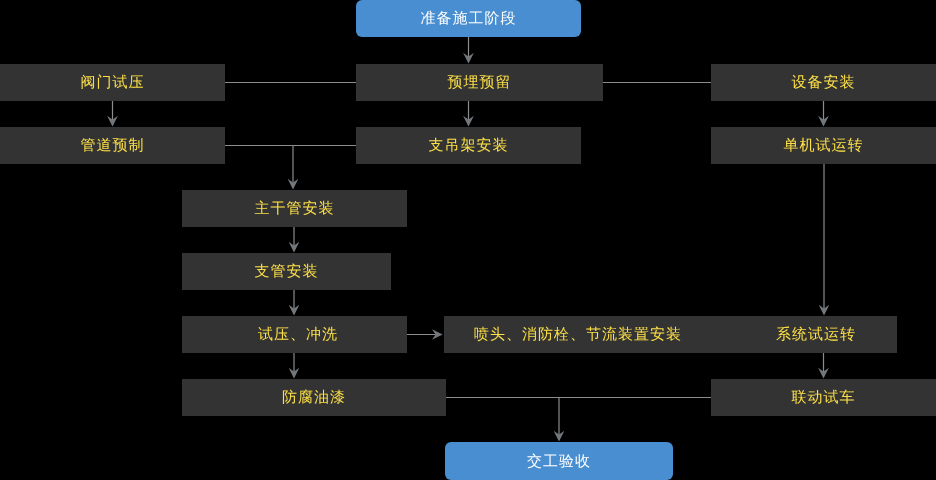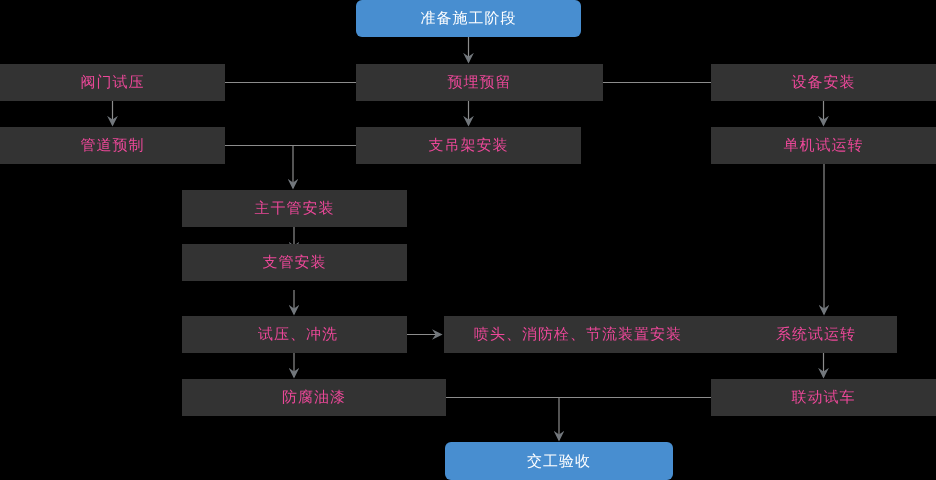--- a/index.html
+++ b/index.html
@@ -23,21 +23,21 @@
     height: 480px;
     display: block;
   }
   .node {
     position: absolute;
     box-sizing: border-box;
     display: flex;
     align-items: center;
     justify-content: center;
     background: #333333;
-    color: #ec4899;
+    color: #fde047;
     font-size: 15px;
     letter-spacing: 1px;
     white-space: nowrap;
     text-align: center;
   }
   .node.blue {
     background: #488ed0;
     color: #ffffff;
     border-radius: 6px;
   }
@@ -103,21 +103,21 @@
   <div class="node" style="left:711px; top:64px;  width:225px; height:37px;font-family:Liberation Serif, serif;">设备安装</div>
 
   <div class="node" style="left:0px;   top:127px; width:225px; height:37px;">管道预制</div>
 
   <div class="node" style="left:356px; top:127px; width:225px; height:37px;">支吊架安装</div>
 
   <div class="node" style="left:711px; top:127px; width:225px; height:37px;">单机试运转</div>
 
   <div class="node" style="left:182px; top:190px; width:225px; height:37px;">主干管安装</div>
 
-  <div class="node" style="left:182px; top:244px; width:225px; height:37px;">支管安装</div>
+  <div class="node" style="left:182px; top:253px; width:209px; height:37px;">支管安装</div>
 
   <div class="node" style="left:182px; top:316px; width:225px; height:37px;padding-left:7px;">试压、冲洗</div>
 
   <div class="node" style="left:444px; top:316px; width:268px; height:37px;">喷头、消防栓、节流装置安装</div>
 
   <div class="node" style="left:711px; top:316px; width:186px; height:37px;padding-left:24px;">系统试运转</div>
 
   <div class="node" style="left:182px; top:379px; width:264px; height:37px;">防腐油漆</div>
 
   <div class="node" style="left:711px; top:379px; width:225px; height:37px;">联动试车</div>

